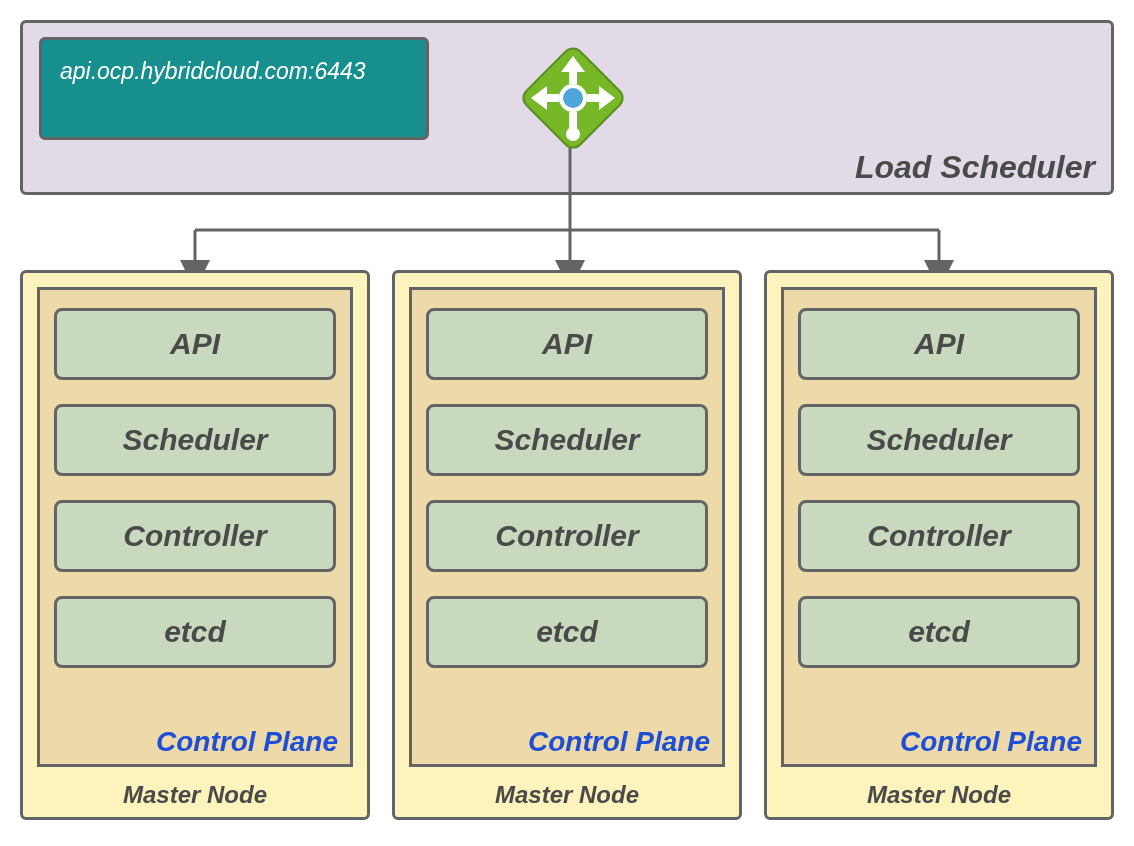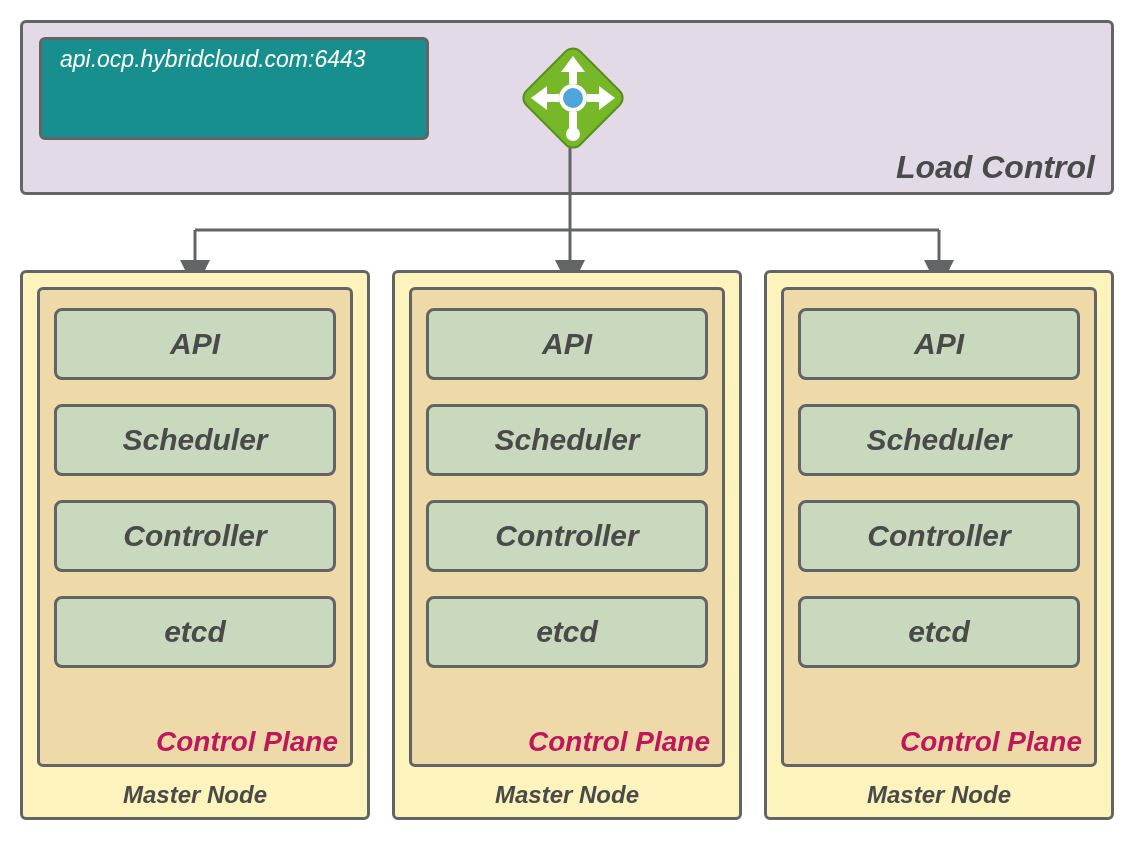--- a/index.html
+++ b/index.html
@@ -28,21 +28,21 @@
   }
   .endpoints {
     position: absolute;
     left: 16px; top: 14px;
     width: 390px;
     height: 103px;
     background: #178f8e;
     border: 3px solid #626466;
     border-radius: 6px;
     color: #fff;
-    padding: 2px 18px;
+    padding: 14px 18px;
     font-size: 23px;
     line-height: 1.55;
     font-weight: 500;
   }
   .lb-label {
     position: absolute;
     right: 16px;
     bottom: 6px;
     font-size: 32px;
     color: #4a4a4a;
@@ -77,28 +77,28 @@
     font-size: 24px;
     color: #4a4a4a;
     font-weight: 700;
   }
   .cp {
     position: absolute;
     left: 14px; top: 14px; right: 14px;
     height: 480px;
     background: #eed9a8;
     border: 3px solid #626466;
-    border-radius: 6px;
+    border-radius: 0;
   }
   .cp-label {
     position: absolute;
     right: 12px;
     bottom: 6px;
     font-size: 28px;
-    color: #be185d;
+    color: #1d4ed8;
     font-weight: 700;
   }
   .comp-list {
     position: absolute;
     left: 14px; right: 14px; top: 18px;
     display: flex;
     flex-direction: column;
     gap: 24px;
   }
   .comp {
@@ -146,21 +146,21 @@
             <polygon points="-42,0 -26,-12 -26,12"></polygon>
 
             <rect x="14" y="-4" width="20" height="8"></rect>
             <polygon points="42,0 26,-12 26,12"></polygon>
           </g>
           <circle cx="0" cy="0" r="14" fill="#ffffff"></circle>
           <circle cx="0" cy="0" r="10" fill="#4ea5d9"></circle>
         </g>
       </svg>
     </div>
-    <div class="lb-label">Load Control</div>
+    <div class="lb-label">Load Scheduler</div>
   </div>
 
   <svg class="connectors" width="1094" height="806">
     <defs>
       <marker id="arrow" markerWidth="10" markerHeight="10" refX="6" refY="5" orient="auto">
         <path d="M0,0 L10,5 L0,10 z" fill="#626466"></path>
       </marker>
     </defs>
     <g stroke="#626466" stroke-width="3" fill="none">
 

